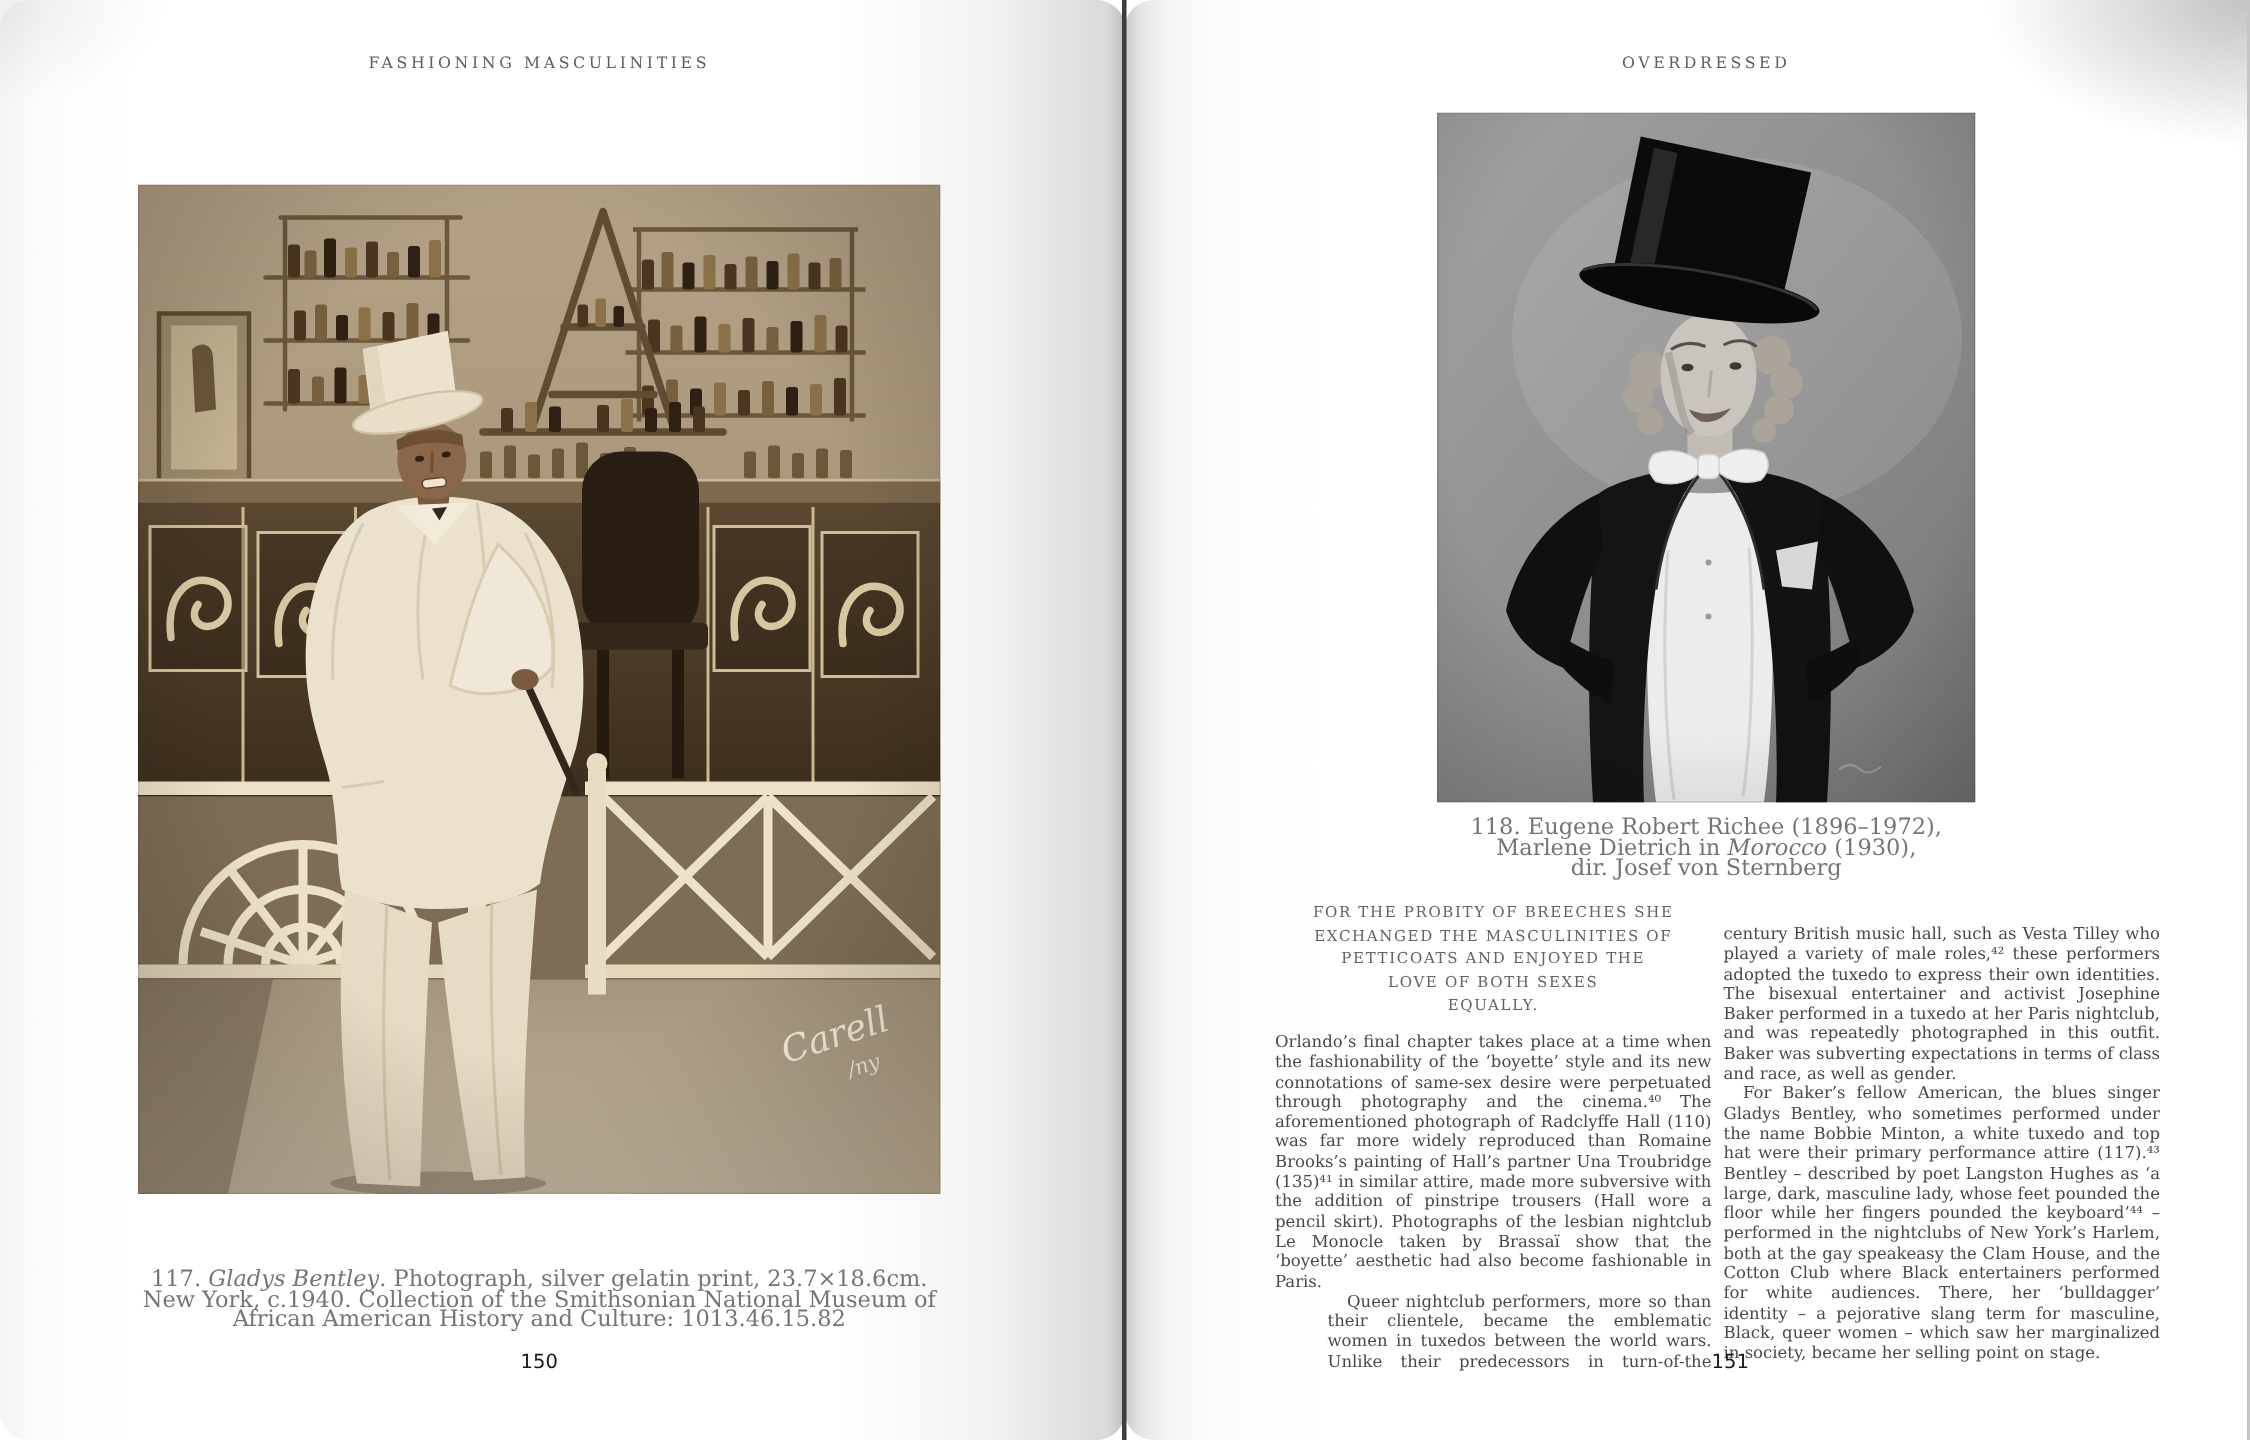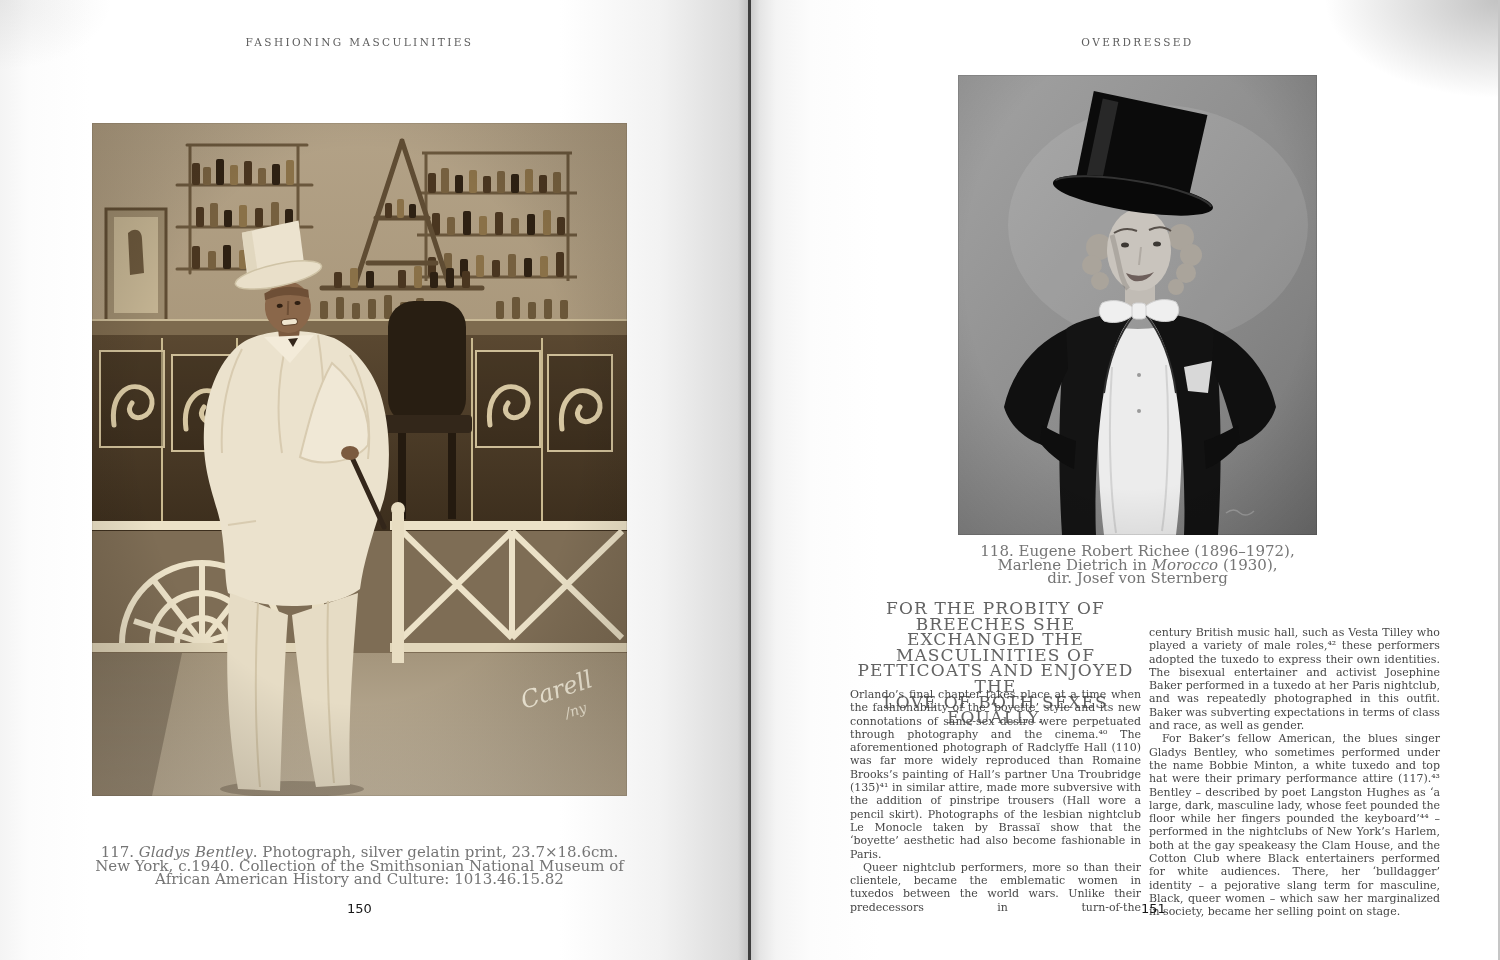--- a/index.html
+++ b/index.html
@@ -1,20 +1,20 @@
 <!DOCTYPE html>
 <html><head>
 <meta charset="utf-8">
 <style>
   html,body { margin:0; padding:0; background:#ffffff; }
   .canvas {
     position:relative; width:1500px; height:960px; overflow:hidden;
     background:#ffffff; font-family:"DejaVu Serif", serif;
   }
-  .page { position:absolute; top:0; height:960px; }
+  .page { position:absolute; top:0; height:960px;border-radius:19px; }
   #page-left {
     left:0; width:750px;
     background:linear-gradient(to right,#f4f4f4 0px,#fcfcfc 30px,#ffffff 90px,#ffffff 560px,#f2f2f2 660px,#dadada 738px,#bdbdbd 750px);
   }
   #page-right {
     left:750px; width:750px;
     background:linear-gradient(to right,#c9c9c9 0px,#e5e5e5 10px,#f4f4f4 26px,#fcfcfc 60px,#ffffff 130px,#ffffff 748px,#f6f6f6 750px);
   }
   .gutter-line { position:absolute; left:748px; top:0; width:3px; height:960px; background:#3d3d3d; }
   .corner-shade-tr {
@@ -38,31 +38,31 @@
   #photo-left  { left:92px;  top:123px; width:535px; height:673px; }
   #photo-right { left:208px; top:75px;  width:359px; height:460px; }
 
   .caption { position:absolute; text-align:center; font-size:15px; line-height:13.5px; color:#757575; }
   #caption-left  { left:92px;  top:846px; width:535px;text-align:center; }
   #caption-right { left:208px; top:545px; width:359px; }
   .caption .it { font-style:italic; }
 
   .pull-quote {
     position:absolute; left:100px; top:601px; width:291px;
-    text-align:center; font-size:17px; line-height:15.6px; letter-spacing:1.1px; color:#636363;
+    text-align:center; font-size:10px; line-height:15.6px; letter-spacing:1.1px; color:#636363;
   }
   .col {
     position:absolute; width:291px; font-size:11px; line-height:13.3px;
     color:#474747; text-align:justify;
   }
   #col1 { left:100px; top:688px; }
-  #col2 { left:399px; top:616px;margin-top:10px; }
+  #col2 { left:399px; top:616px; }
   .col p { margin:0; padding:0; }
   .col p.indent { text-indent:13px; }
-  .col p.cont-last { text-align-last:justify; }
+  .col p.cont-last { text-align-last:justify;margin-left:35px; }
 
   .page-num {
     position:absolute; top:901px; text-align:center;
     font-family:"DejaVu Sans", sans-serif; font-weight:normal; font-size:13px; color:#171717;
   }
   #pagenum-left  { left:92px;  width:535px; }
   #pagenum-right { left:224px; width:359px; }
 </style>
 </head>
 <body>

